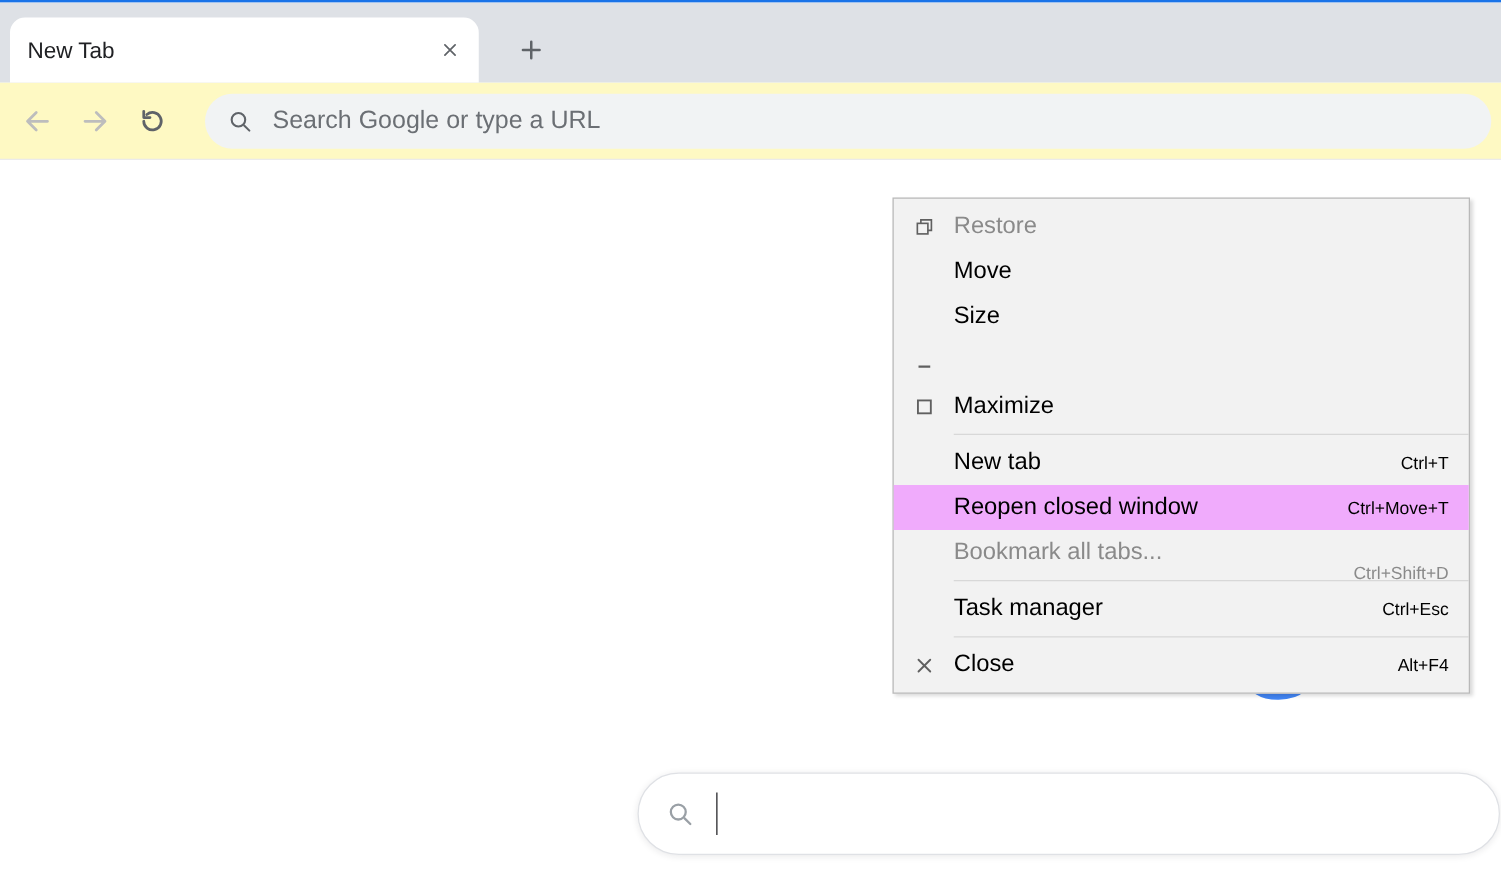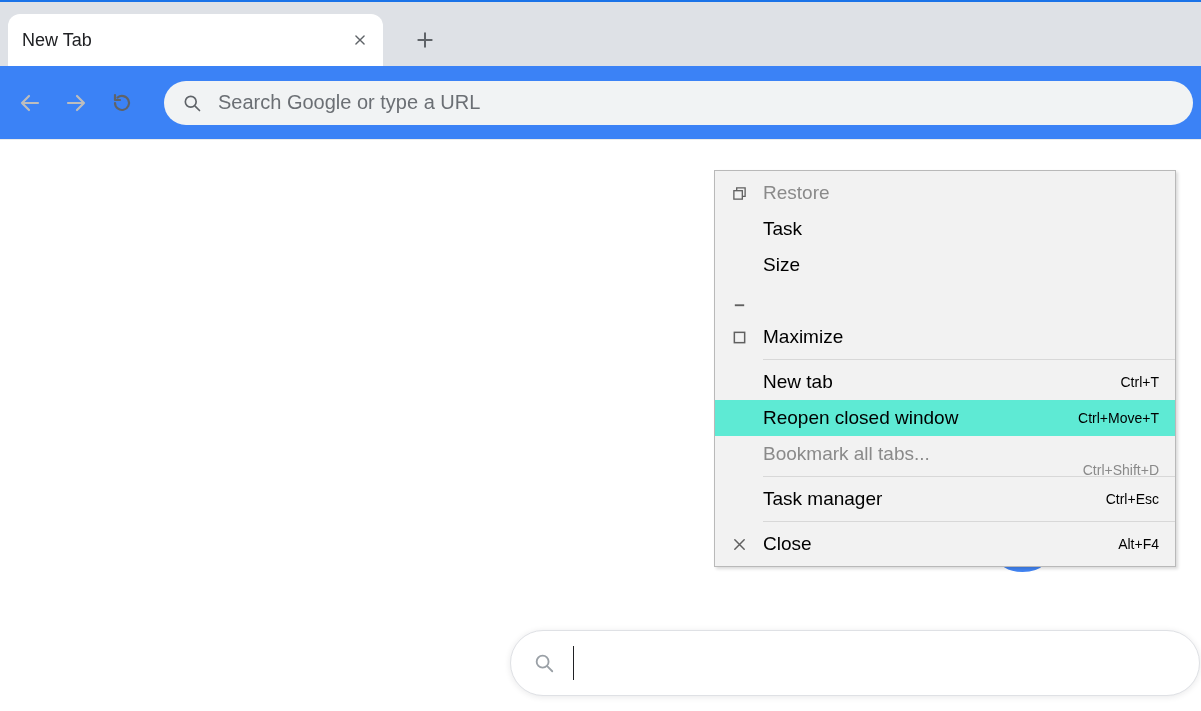--- a/index.html
+++ b/index.html
@@ -52,22 +52,22 @@
     display: flex; align-items: center; justify-content: center;
     cursor: pointer;
     color: #5f6368;
     margin-left: 22px;
     margin-bottom: 6px;
   }
   .new-tab-btn svg { width: 20px; height: 20px; }
 
   
   .toolbar {
-    height: 74px;
-    background: #3b82f6;
+    height: 62px;
+    background: #fef9c3;
     border-bottom: 1px solid #ebebeb;
     display: flex;
     align-items: center;
     padding: 0 8px;
     gap: 2px;
   }
   .nav-btn {
     width: 44px; height: 44px;
     border-radius: 50%;
     display: flex; align-items: center; justify-content: center;
@@ -170,21 +170,21 @@
     align-items: center;
     justify-content: center;
     color: #606060;
   }
   .menu-item .ic-col svg { width: 15px; height: 15px; }
   .menu-item .label { flex: 1; }
   .menu-item .shortcut { color: #000; font-size: 14px; }
   .menu-item.disabled { color: #8a8a8a; }
   .menu-item.disabled .shortcut { color:#8a8a8a;margin-top:32px; }
   .menu-item.bold .label { font-weight: 400; }
-  .menu-item.highlight { background: #5eead4; }
+  .menu-item.highlight { background: #f0abfc; }
   .menu-sep {
     height: 1px;
     background: #d8d8d8;
     margin: 4px 0 4px 48px;
   }
 </style>
 </head>
 <body>
 
 <div class="tab-strip">
@@ -251,21 +251,21 @@
         <span class="ic-col">
           <svg viewBox="0 0 16 16">
             <rect x="2" y="5" width="9" height="9" fill="none" stroke="currentColor" stroke-width="1.4"></rect>
             <path d="M5 5 V2 H14 V11 H11" fill="none" stroke="currentColor" stroke-width="1.4"></path>
           </svg>
         </span>
         <span class="label">Restore</span>
       </div>
       <div class="menu-item">
         <span class="ic-col"></span>
-        <span class="label">Task</span>
+        <span class="label">Move</span>
       </div>
       <div class="menu-item">
         <span class="ic-col"></span>
         <span class="label">Size</span>
       </div>
       <div class="menu-item">
         <span class="ic-col">
           <svg viewBox="0 0 16 16">
             <path d="M3 12 H13" stroke="currentColor" stroke-width="2"></path>
           </svg>

